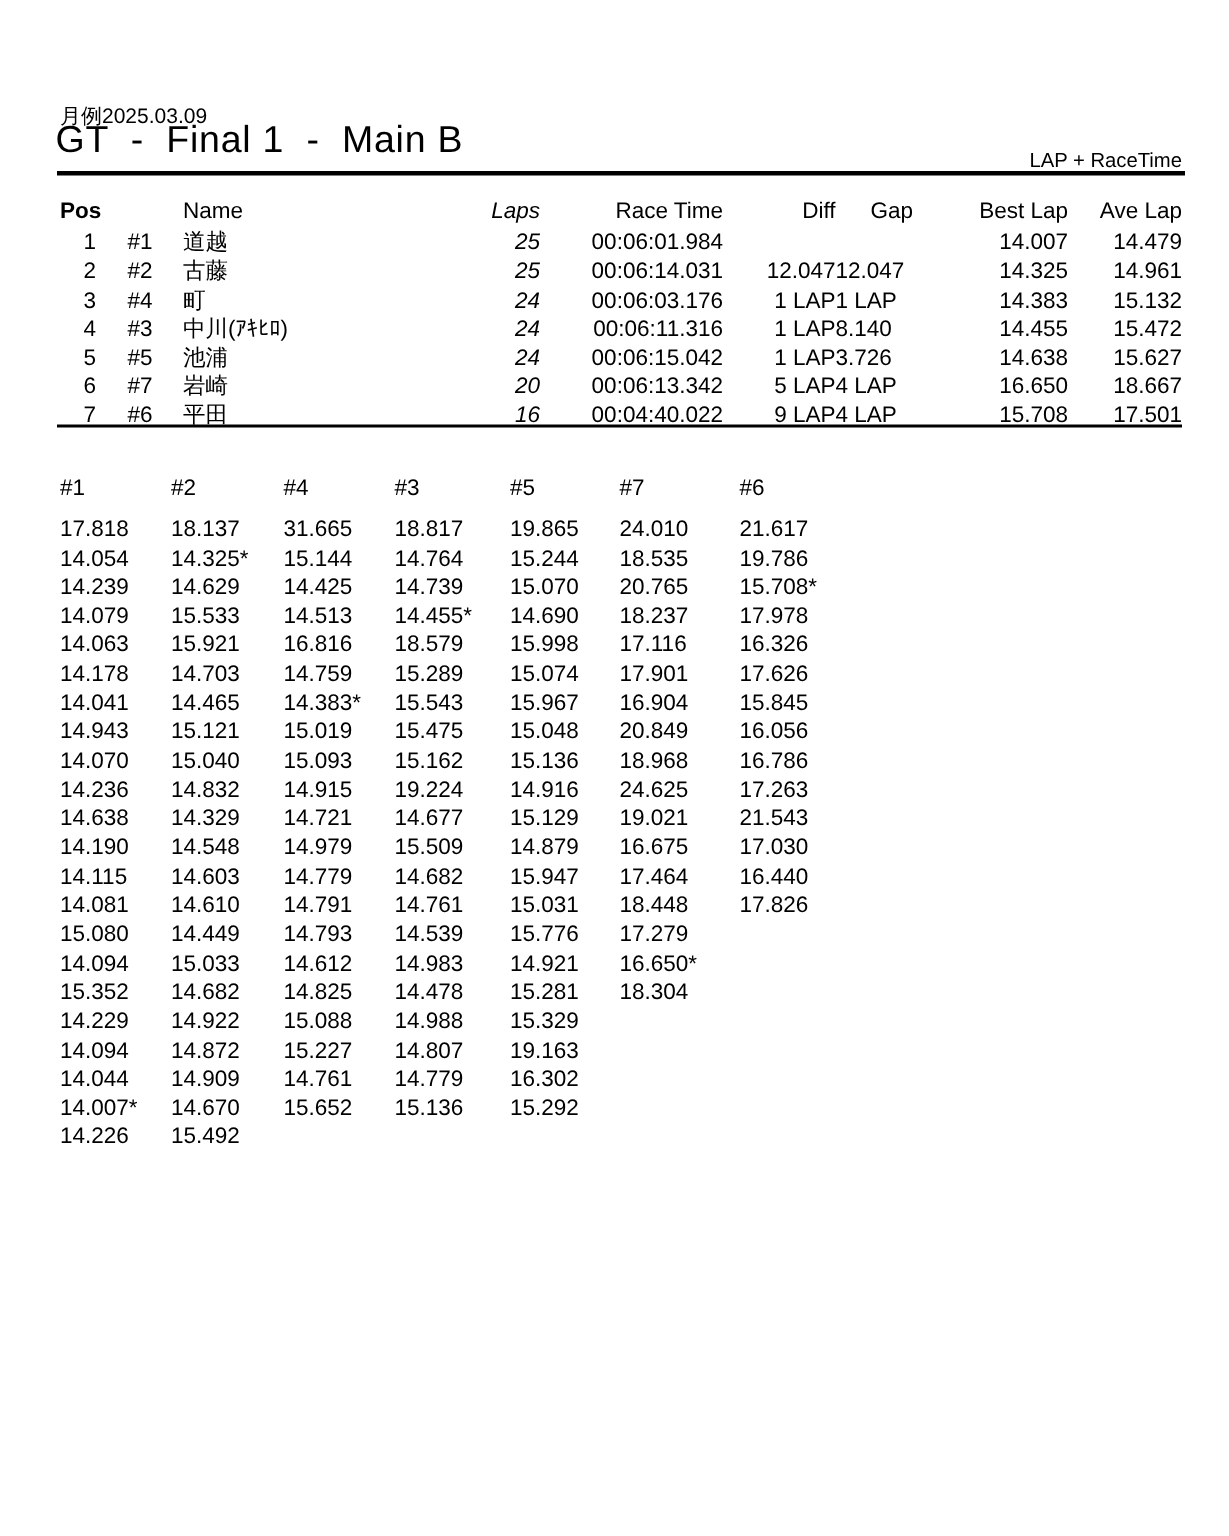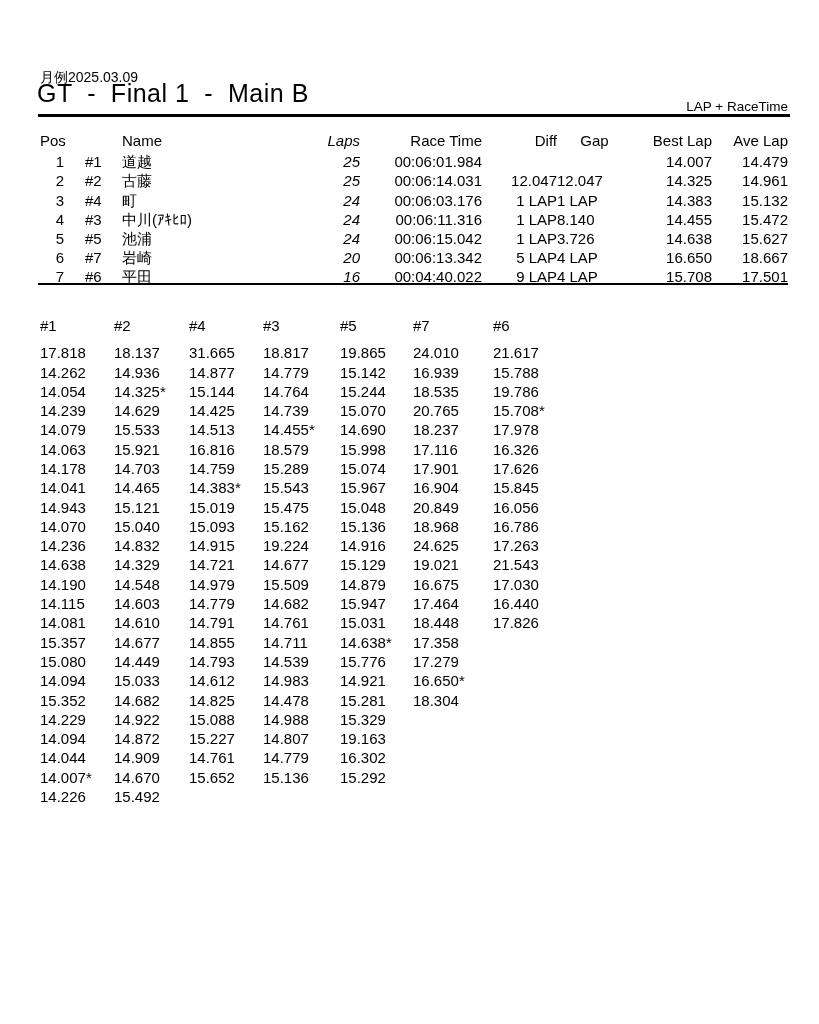--- a/index.html
+++ b/index.html
@@ -47,21 +47,21 @@
     font-size: 15px;
     line-height: 19.2px;
   }
   
   .results {
     position: absolute; left: 40px; top: 131px;
     width: 748px;
   }
   .results th { vertical-align: bottom; padding-bottom: 2px; }
   .c-pos       { width: 24px;  text-align: right; }
-  th.c-pos     { text-align: left; }
+  th.c-pos     { text-align: left; font-weight: bold; }
   .c-car       { width: 40px;  text-align: left; padding-left: 21px; }
   .c-name      { width: 196px; text-align: left; padding-left: 18px; }
   .c-laps      { width: 60px;  text-align: right; font-style: italic; }
   .c-race_time { width: 122px; text-align: right; }
   .c-diff      { width: 75px;  text-align: right; }
   .c-gap       { width: 75px;  }
   .c-best_lap  { width: 80px;  text-align: right; }
   .c-ave_lap   { width: 76px;  text-align: right; margin-top: 24px; }
   
   .lapchart {
@@ -211,29 +211,20 @@
         <tr>
           <td class="lc-0">17.818</td>
           <td class="lc-1">18.137</td>
           <td class="lc-2">31.665</td>
           <td class="lc-3">18.817</td>
           <td class="lc-4">19.865</td>
           <td class="lc-5">24.010</td>
           <td class="lc-6">21.617</td>
         </tr>
         <tr>
-          <td class="lc-0">14.262</td>
-          <td class="lc-1">14.936</td>
-          <td class="lc-2">14.877</td>
-          <td class="lc-3">14.779</td>
-          <td class="lc-4">15.142</td>
-          <td class="lc-5">16.939</td>
-          <td class="lc-6">15.788</td>
-        </tr>
-        <tr>
           <td class="lc-0">14.054</td>
           <td class="lc-1">14.325*</td>
           <td class="lc-2">15.144</td>
           <td class="lc-3">14.764</td>
           <td class="lc-4">15.244</td>
           <td class="lc-5">18.535</td>
           <td class="lc-6">19.786</td>
         </tr>
         <tr>
           <td class="lc-0">14.239</td>
@@ -337,29 +328,20 @@
         <tr>
           <td class="lc-0">14.081</td>
           <td class="lc-1">14.610</td>
           <td class="lc-2">14.791</td>
           <td class="lc-3">14.761</td>
           <td class="lc-4">15.031</td>
           <td class="lc-5">18.448</td>
           <td class="lc-6">17.826</td>
         </tr>
         <tr>
-          <td class="lc-0">15.357</td>
-          <td class="lc-1">14.677</td>
-          <td class="lc-2">14.855</td>
-          <td class="lc-3">14.711</td>
-          <td class="lc-4">14.638*</td>
-          <td class="lc-5">17.358</td>
-          <td class="lc-6"></td>
-        </tr>
-        <tr>
           <td class="lc-0">15.080</td>
           <td class="lc-1">14.449</td>
           <td class="lc-2">14.793</td>
           <td class="lc-3">14.539</td>
           <td class="lc-4">15.776</td>
           <td class="lc-5">17.279</td>
           <td class="lc-6"></td>
         </tr>
         <tr>
           <td class="lc-0">14.094</td>

